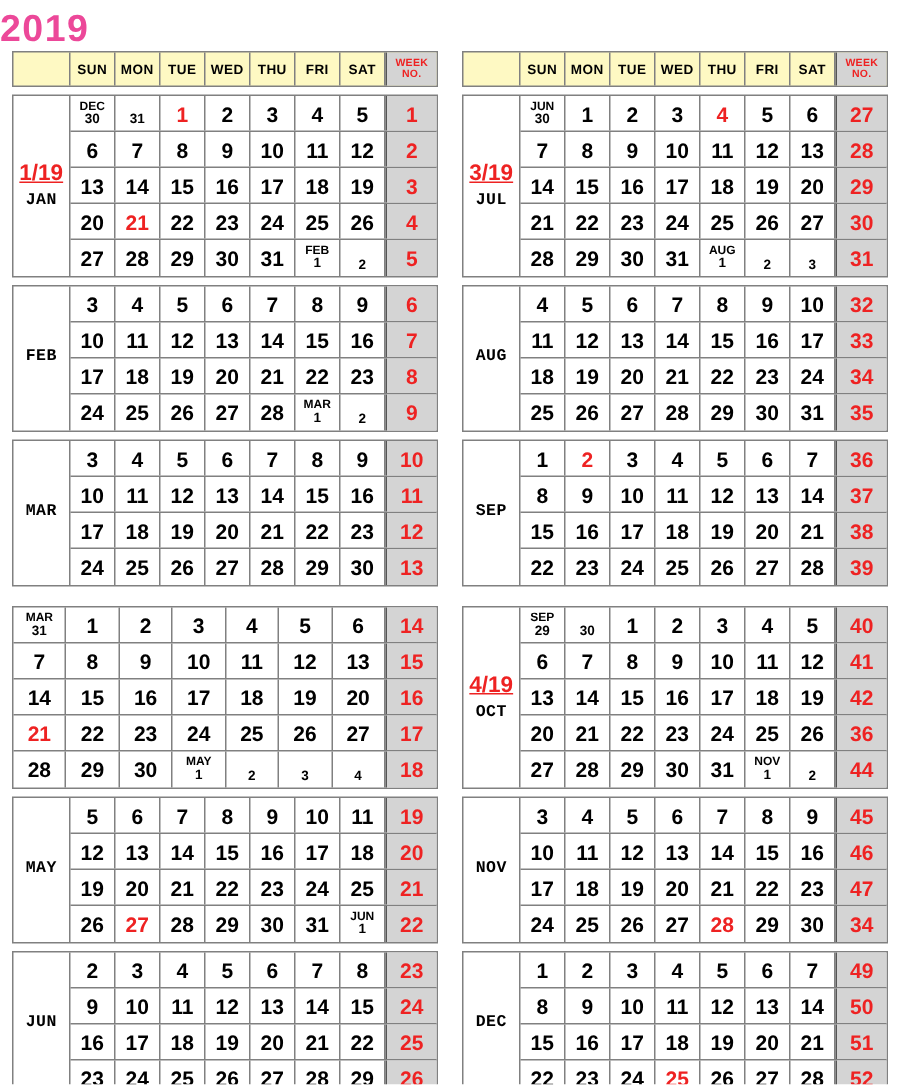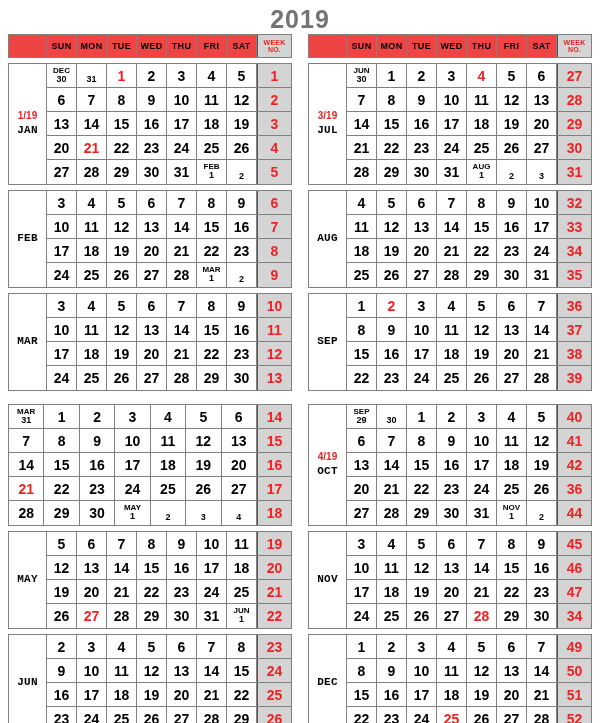--- a/index.html
+++ b/index.html
@@ -12,24 +12,23 @@
   #page {
     width: 600px;
     height: 723px;
     position: relative;
     background: #ffffff;
     overflow: hidden;
   }
 
   
   #year-title {
-    text-align: center;
     font-size: 25px;
     font-weight: bold;
-    color: #737373;
+    color: #ec4899;
     letter-spacing: 1px;
     line-height: 1;
     padding-top: 7px;
     height: 34px;
   }
 
   
   #calendar-body {
     display: flex;
     flex-direction: row;
@@ -41,21 +40,21 @@
     display: flex;
     flex-direction: column;
   }
 
   
   .dow-header {
     display: flex;
     border: 1px solid #808080;
     height: 24px;
     margin-bottom: 5px;
-    background: #ef4444;
+    background: #fef9c3;
   }
   .dow-header .cell-label { width: 38px; flex: none; border-right: 1px solid #808080; }
   .dow-header .cell-day {
     flex: 1 1 0;
     border-right: 1px solid #808080;
     font-size: 9px;
     font-weight: bold;
     color: #000000;
     display: flex;
     align-items: center;
@@ -94,23 +93,24 @@
     width: 38px;
     flex: none;
     border-right: 1px solid #808080;
     display: flex;
     flex-direction: column;
     align-items: center;
     justify-content: center;
     line-height: 1.45;
   }
   .qtr-tag {
-    font-size: 10px;
+    font-size: 15px;
     font-weight: bold;
     color: #ee2222;
+    text-decoration: underline;
   }
   .mon-name {
     font-size: 11px;
     font-weight: bold;
     color: #000000;
     letter-spacing: .3px;
     font-family: Liberation Mono, monospace;
   }
 
   .weeks { flex: 1 1 auto; display: flex; flex-direction: column; }

